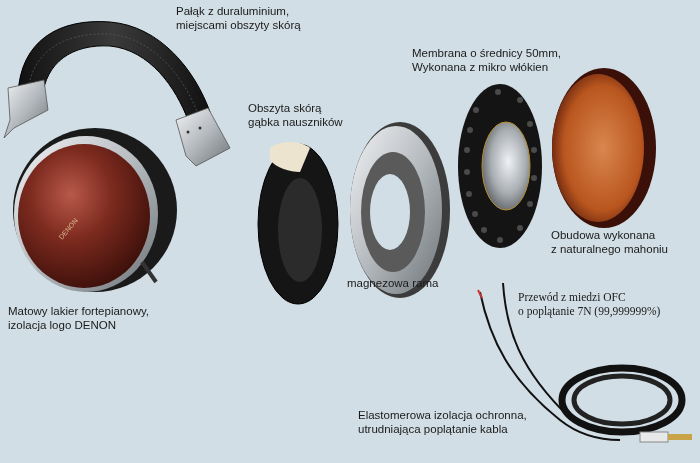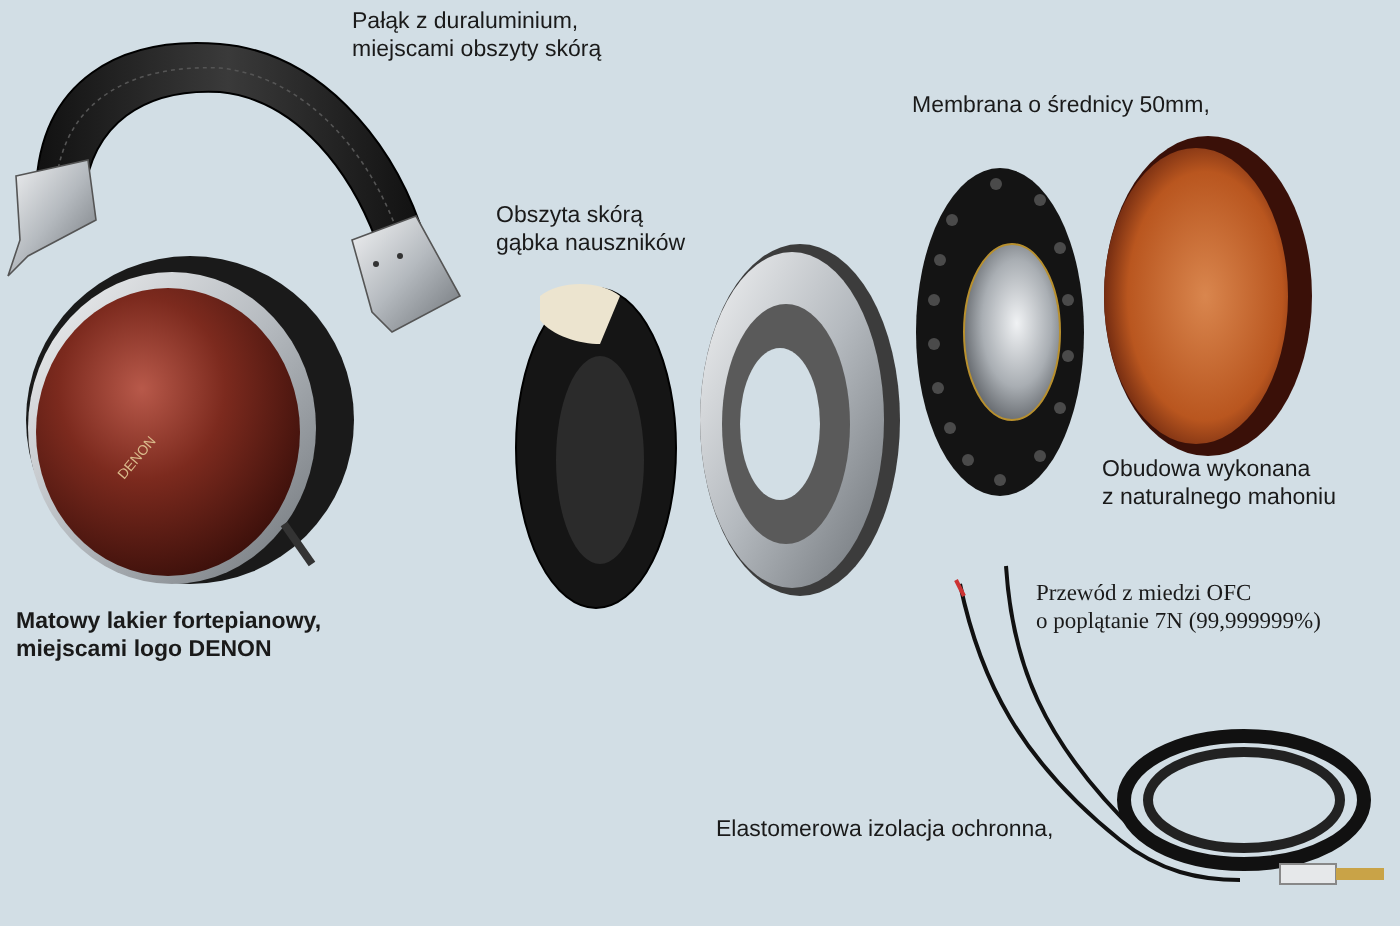--- a/index.html
+++ b/index.html
@@ -122,43 +122,46 @@
       <rect x="640" y="432" width="28" height="10" fill="#e6e8ea" stroke="#888"></rect>
       <rect x="668" y="434" width="24" height="6" fill="#c9a347"></rect>
     </g>
   </svg>
 
   <div class="label" style="left:176px; top:4px;">
     <span>Pałąk z duraluminium,</span>
     <span>miejscami obszyty skórą</span>
   </div>
 
-  <div class="label" style="left:412px; top:46px;margin-left:44px;">
+  <div class="label" style="left:412px; top:46px;">
     <span>Membrana o średnicy 50mm,</span>
+    <span>Wykonana z mikro włókien</span>
   </div>
 
   <div class="label" style="left:248px; top:101px;">
     <span>Obszyta skórą</span>
     <span>gąbka nauszników</span>
   </div>
 
   <div class="label" style="left:551px; top:228px;">
     <span>Obudowa wykonana</span>
     <span>z naturalnego mahoniu</span>
   </div>
 
   <div class="label" style="left:347px; top:276px;">
+    <span>magnezowa rama</span>
   </div>
 
   <div class="label" style="left:518px; top:290px;font-family:Liberation Serif, serif;">
     <span>Przewód z miedzi OFC</span>
     <span>o poplątanie 7N (99,999999%)</span>
   </div>
 
-  <div class="label" style="left:8px; top:304px;font-weight:bold;">
+  <div class="label" style="left:8px; top:304px;">
     <span>Matowy lakier fortepianowy,</span>
-    <span>miejscami logo DENON</span>
+    <span>izolacja logo DENON</span>
   </div>
 
   <div class="label" style="left:358px; top:408px;">
     <span>Elastomerowa izolacja ochronna,</span>
+    <span>utrudniająca poplątanie kabla</span>
   </div>
 </div>
 
 </body></html>

